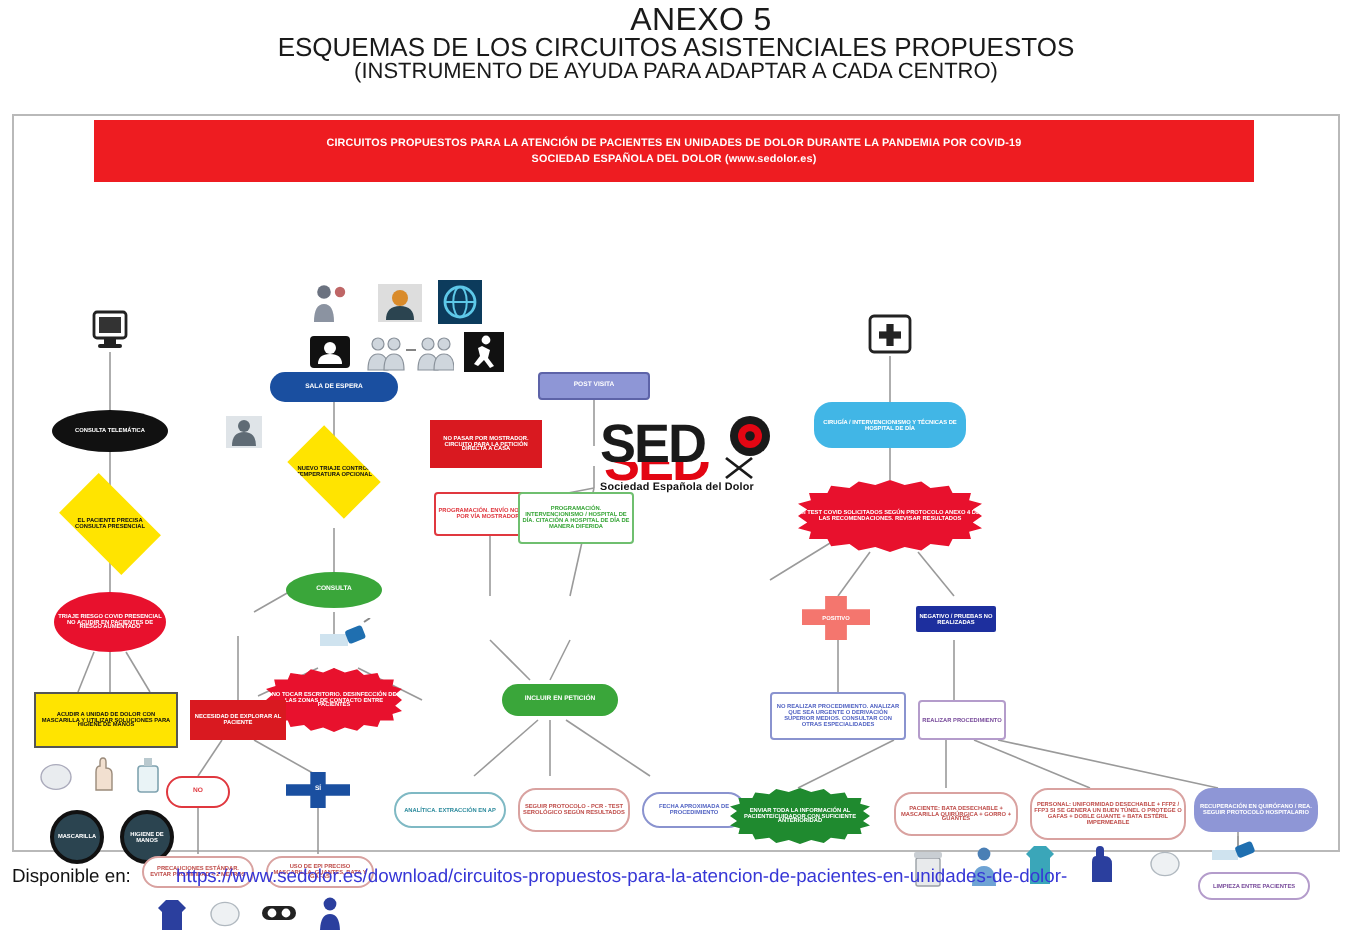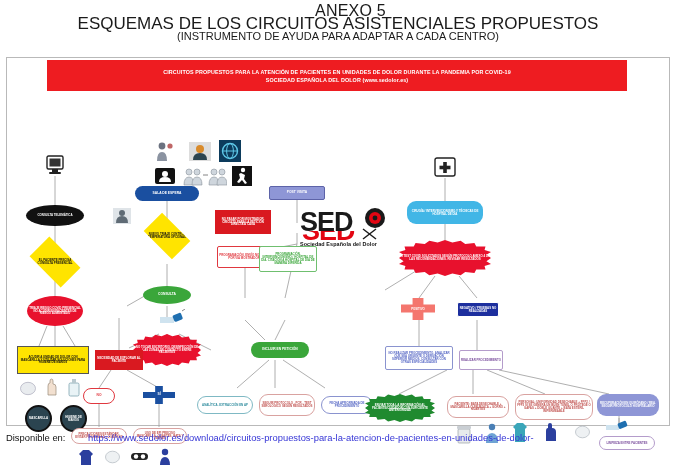--- a/index.html
+++ b/index.html
@@ -3,21 +3,21 @@
 <meta charset="utf-8">
 <style>
   html,body{margin:0;padding:0;}
   body{
     width:676px;height:465px;background:#ffffff;
     font-family:"Liberation Sans", sans-serif;
     color:#1a1a1a;overflow:hidden;position:relative;
   }
   .title-block{text-align:center;padding-top:4px;}
   .t1{font-size:16px;letter-spacing:.2px;line-height:13px;padding-left:25px;}
-  .t2{font-size:17px;line-height:13px;}
+  .t2{font-size:13px;line-height:13px;}
   .t3{font-size:11px;line-height:13px;}
 
   .frame{
     position:absolute;left:6px;top:57px;width:664px;height:369px;
     border:1px solid #b9b9b9;background:#fff;box-sizing:border-box;
   }
   .banner{
     position:absolute;left:40px;top:2px;width:580px;height:31px;
     background:#ee1c21;color:#fff;text-align:center;
     display:flex;flex-direction:column;align-items:center;justify-content:center;

